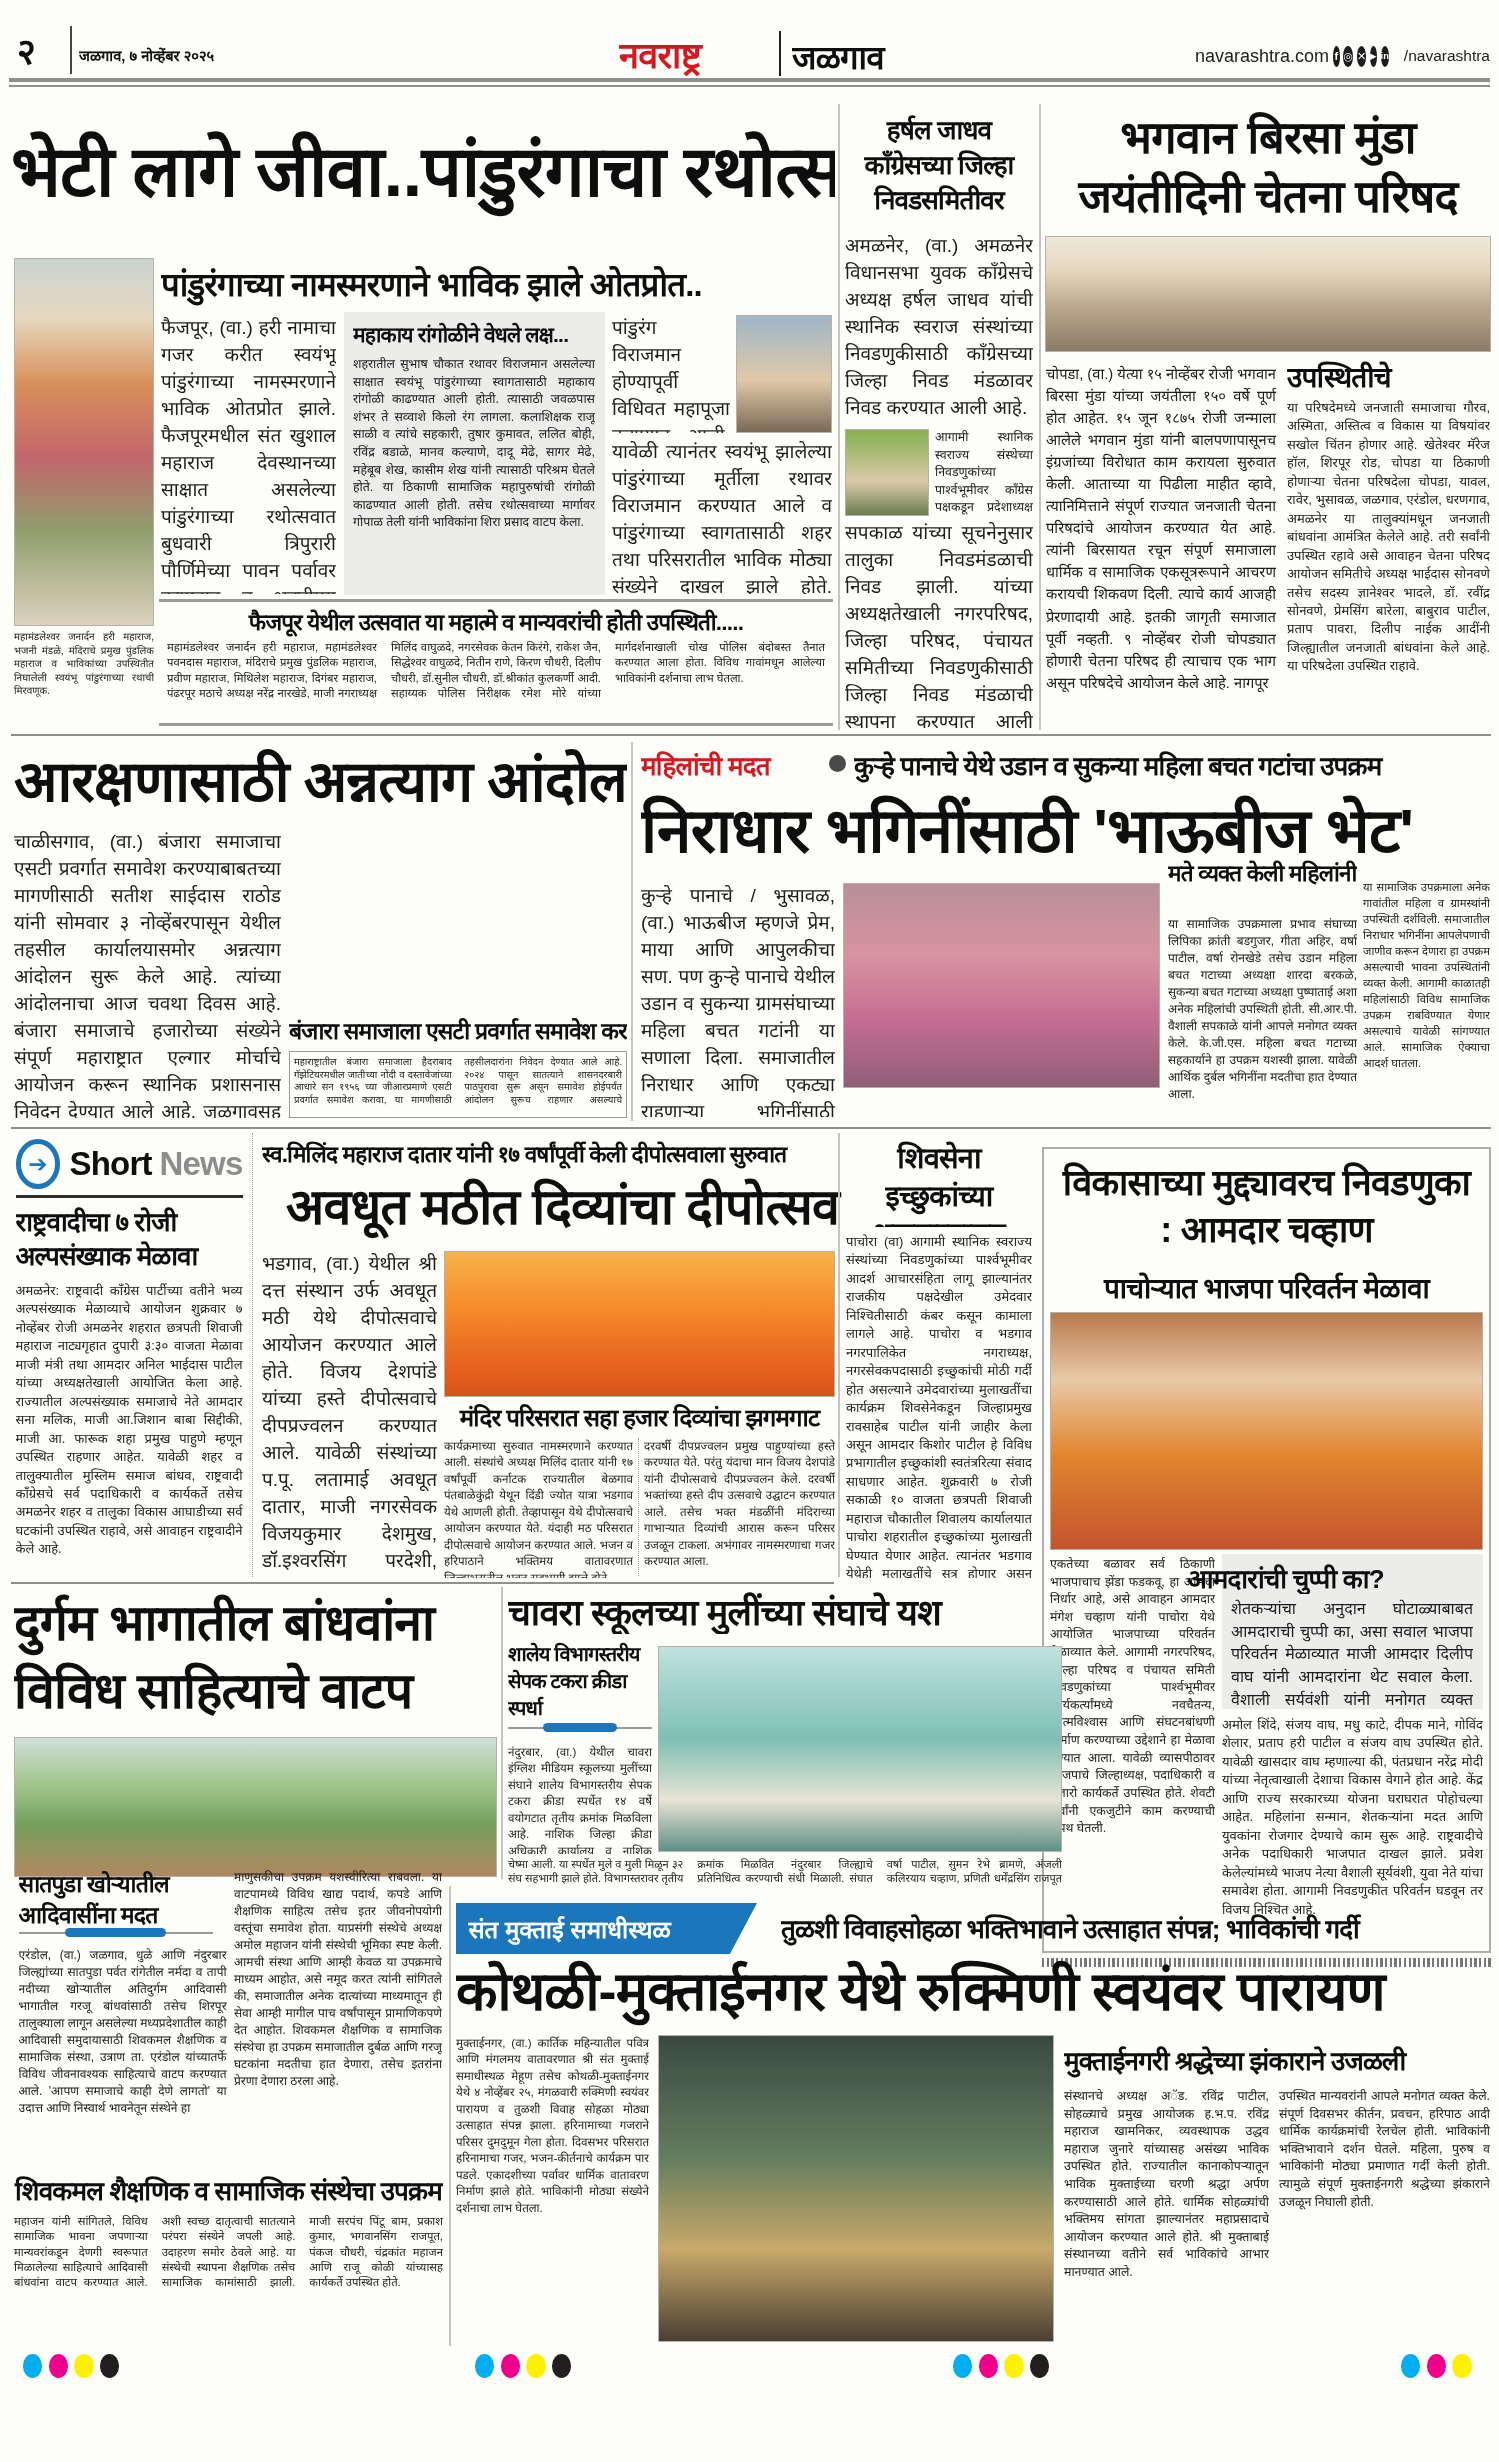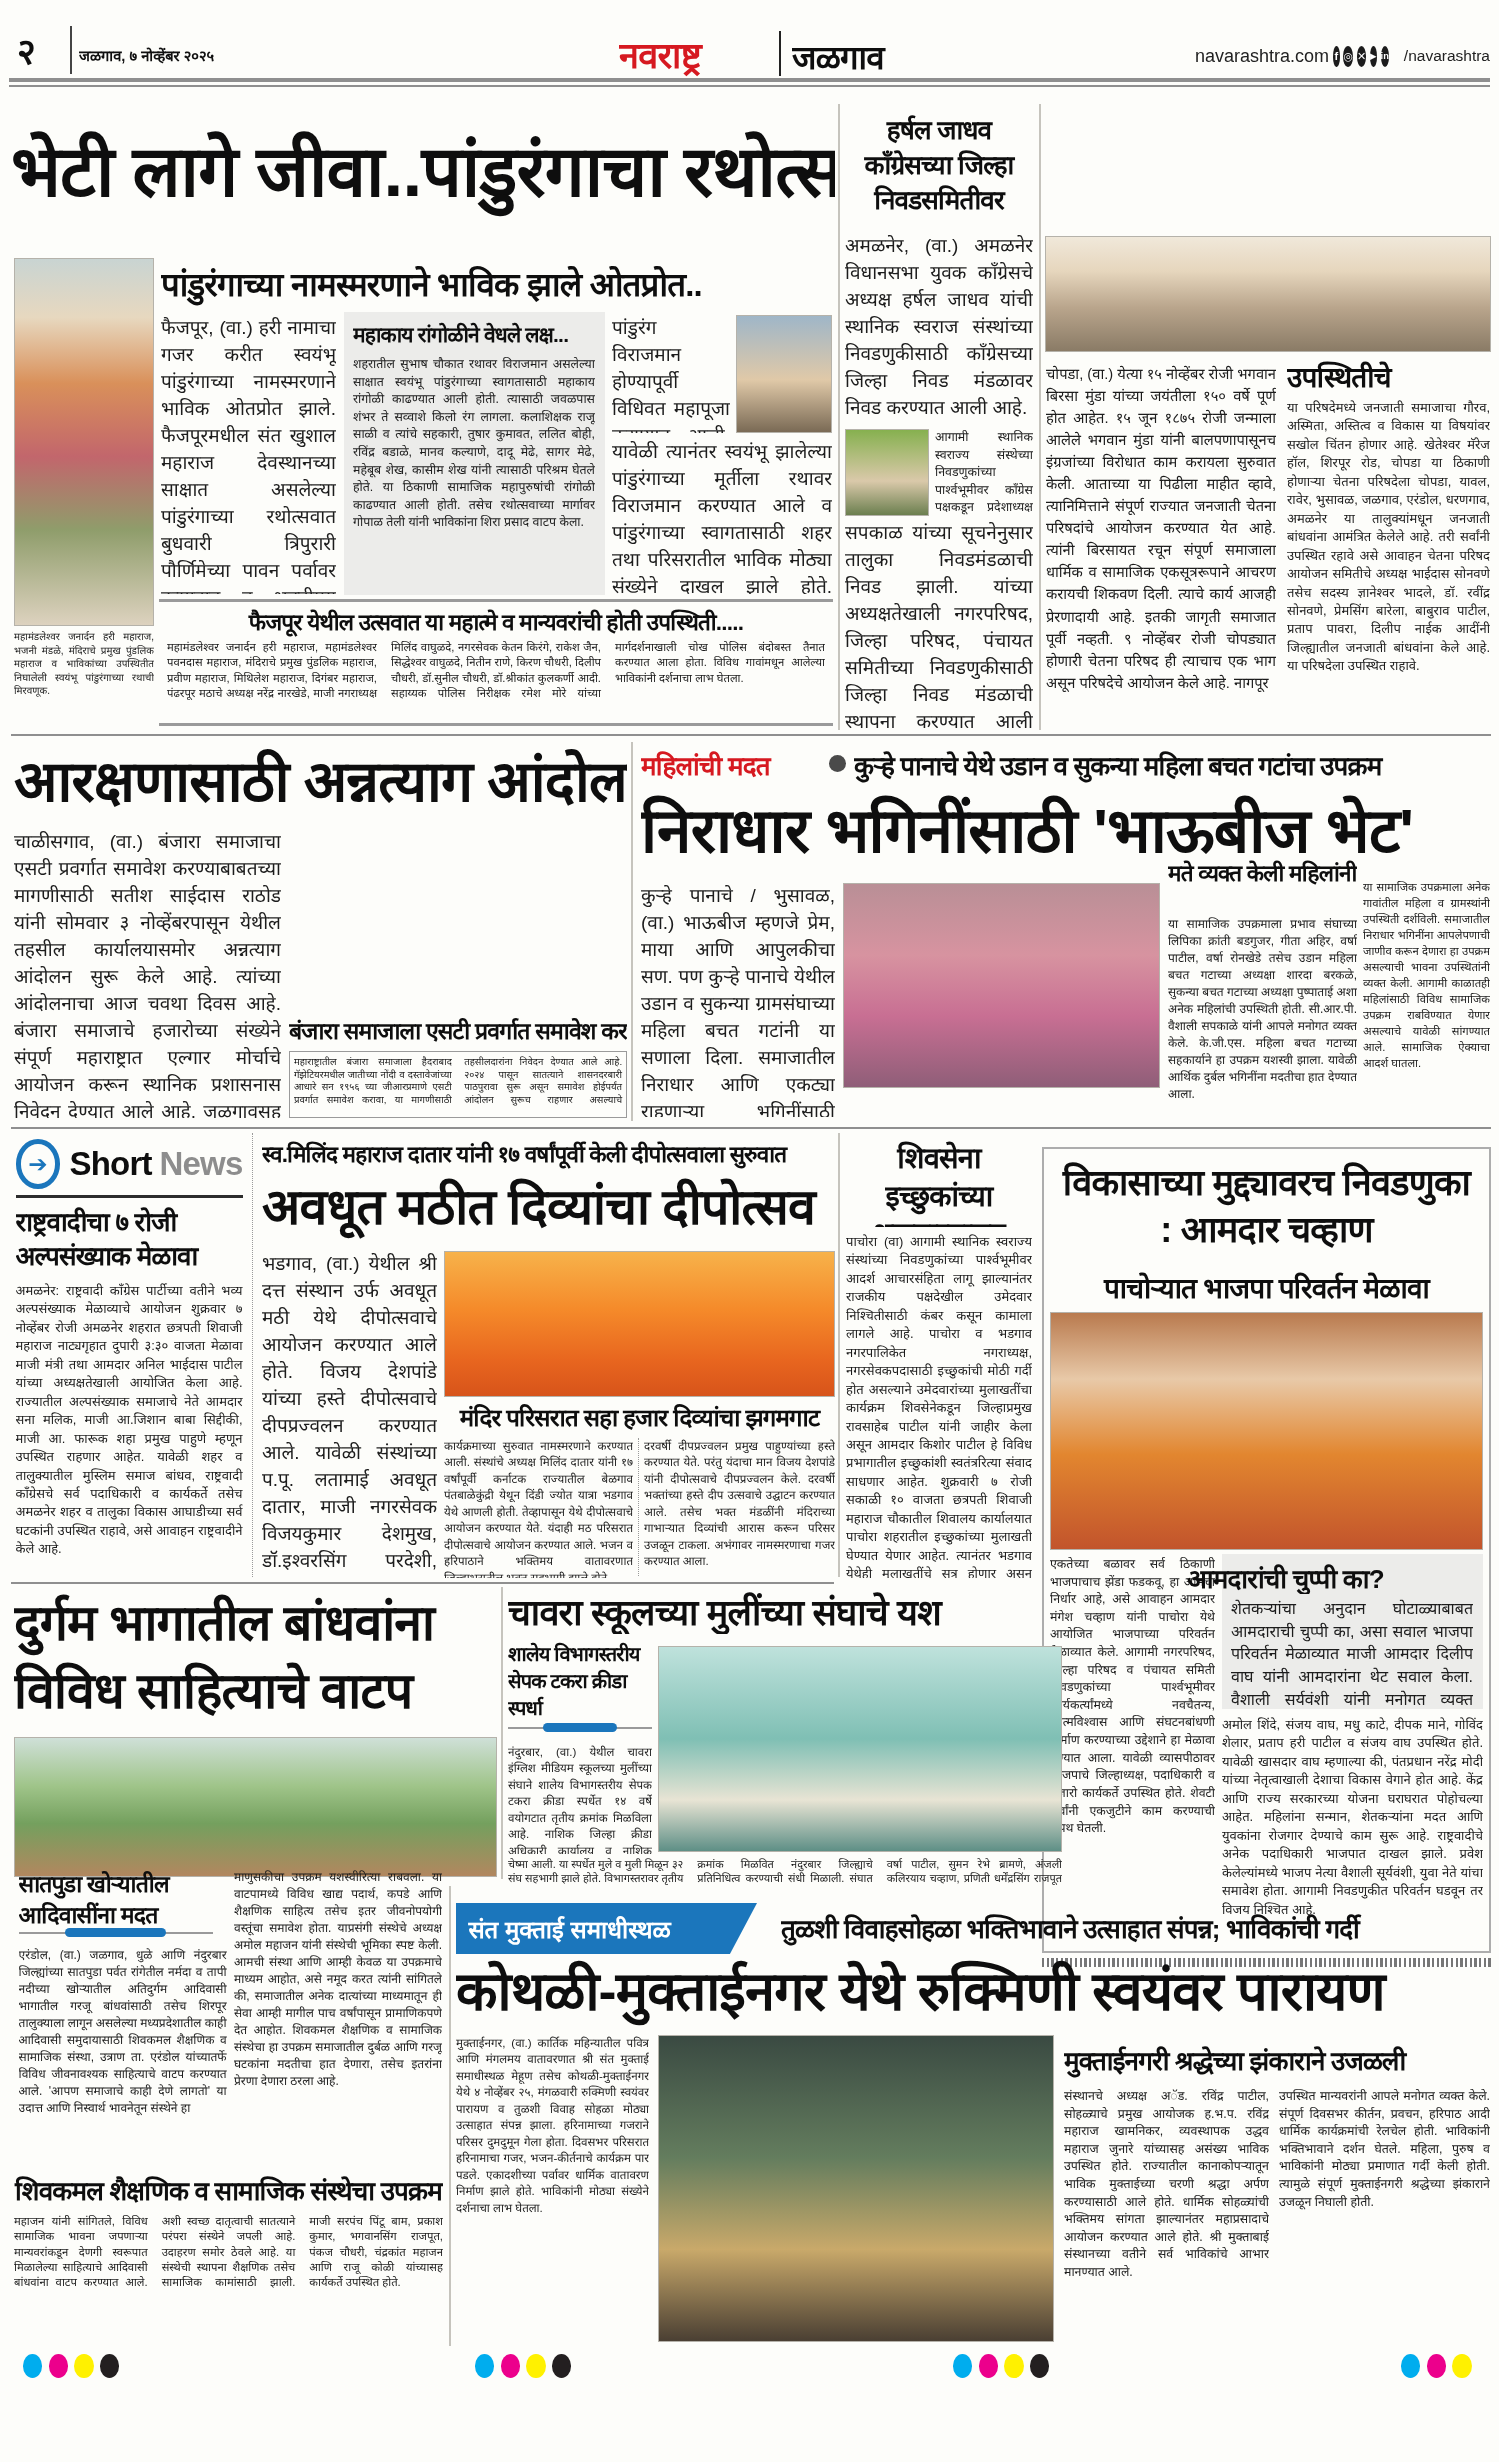--- a/index.html
+++ b/index.html
@@ -86,20 +86,21 @@
   <div class="abs bt cols3" style="left:167px;top:640px;width:658px;height:81px;font-size:11.3px;line-height:1.35;">महामंडलेश्वर जनार्दन हरी महाराज, महामंडलेश्वर पवनदास महाराज, मंदिराचे प्रमुख पुंडलिक महाराज, प्रवीण महाराज, मिथिलेश महाराज, दिगंबर महाराज, पंढरपूर मठाचे अध्यक्ष नरेंद्र नारखेडे, माजी नगराध्यक्ष मिलिंद वाघुळदे, नगरसेवक केतन किरंगे, राकेश जैन, सिद्धेश्वर वाघुळदे, नितीन राणे, किरण चौधरी, दिलीप चौधरी, डॉ.सुनील चौधरी, डॉ.श्रीकांत कुलकर्णी आदी. सहाय्यक पोलिस निरीक्षक रमेश मोरे यांच्या मार्गदर्शनाखाली चोख पोलिस बंदोबस्त तैनात करण्यात आला होता. विविध गावांमधून आलेल्या भाविकांनी दर्शनाचा लाभ घेतला.</div>
 
   <div class="abs vr" style="left:838px;top:104px;height:626px;"></div>
   <div class="abs hl ctr" style="left:845px;top:113px;width:188px;height:115px;font-size:26px;line-height:1.35;">हर्षल जाधव काँग्रेसच्या जिल्हा निवडसमितीवर</div>
   <div class="abs bt" style="left:845px;top:233px;width:188px;height:194px;">अमळनेर, (वा.) अमळनेर विधानसभा युवक काँग्रेसचे अध्यक्ष हर्षल जाधव यांची स्थानिक स्वराज संस्थांच्या निवडणुकीसाठी काँग्रेसच्या जिल्हा निवड मंडळावर निवड करण्यात आली आहे.</div>
   <div class="abs photo ph-b" style="left:845px;top:429px;width:84px;height:87px;"></div>
   <div class="abs bt" style="left:935px;top:429px;width:98px;height:87px;font-size:12.4px;">आगामी स्थानिक स्वराज्य संस्थेच्या निवडणुकांच्या पार्श्वभूमीवर काँग्रेस पक्षकडून प्रदेशाध्यक्ष हर्षवर्धन</div>
   <div class="abs bt" style="left:845px;top:520px;width:188px;height:208px;">सपकाळ यांच्या सूचनेनुसार तालुका निवडमंडळाची निवड झाली. यांच्या अध्यक्षतेखाली नगरपरिषद, जिल्हा परिषद, पंचायत समितीच्या निवडणुकीसाठी जिल्हा निवड मंडळाची स्थापना करण्यात आली आहे. युवक काँग्रेसचे अध्यक्ष हर्षल जाधव यांची दोन्ही यादीत समावेश असून उमेदवार निवडीत ते निवड मंडळ सदस्यांची भूमिका बजावणार आहेत. युवा कार्यकर्त्यांना संधी मिळाल्याने तालुक्यात आनंद व्यक्त होत असून त्यांच्या निवडीबद्दल काँग्रेस वर्तुळातून शुभेच्छा मिळत आहेत.</div>
 
   <div class="abs vr" style="left:1039px;top:104px;height:626px;"></div>
+  <div class="abs hl ctr" style="left:1045px;top:109px;width:446px;height:124px;font-size:45px;line-height:1.3;">भगवान बिरसा मुंडा जयंतीदिनी चेतना परिषद</div>
   <div class="abs photo ph-c" style="left:1045px;top:236px;width:446px;height:116px;"></div>
   <div class="abs bt" style="left:1046px;top:363px;width:230px;height:365px;font-size:14.7px;line-height:1.5;">चोपडा, (वा.) येत्या १५ नोव्हेंबर रोजी भगवान बिरसा मुंडा यांच्या जयंतीला १५० वर्षे पूर्ण होत आहेत. १५ जून १८७५ रोजी जन्माला आलेले भगवान मुंडा यांनी बालपणापासूनच इंग्रजांच्या विरोधात काम करायला सुरुवात केली. आताच्या या पिढीला माहीत व्हावे, त्यानिमित्ताने संपूर्ण राज्यात जनजाती चेतना परिषदांचे आयोजन करण्यात येत आहे. त्यांनी बिरसायत रचून संपूर्ण समाजाला धार्मिक व सामाजिक एकसूत्ररूपाने आचरण करायची शिकवण दिली. त्याचे कार्य आजही प्रेरणादायी आहे. इतकी जागृती समाजात पूर्वी नव्हती. ९ नोव्हेंबर रोजी चोपड्यात होणारी चेतना परिषद ही त्याचाच एक भाग असून परिषदेचे आयोजन केले आहे. नागपूर</div>
   <div class="abs hl" style="left:1287px;top:357px;width:203px;height:37px;font-size:28px;">उपस्थितीचे आवाहन..</div>
   <div class="abs bt" style="left:1287px;top:399px;width:203px;height:329px;font-size:13px;">या परिषदेमध्ये जनजाती समाजाचा गौरव, अस्मिता, अस्तित्व व विकास या विषयांवर सखोल चिंतन होणार आहे. खेतेश्वर मॅरेज हॉल, शिरपूर रोड, चोपडा या ठिकाणी होणाऱ्या चेतना परिषदेला चोपडा, यावल, रावेर, भुसावळ, जळगाव, एरंडोल, धरणगाव, अमळनेर या तालुक्यांमधून जनजाती बांधवांना आमंत्रित केलेले आहे. तरी सर्वांनी उपस्थित रहावे असे आवाहन चेतना परिषद आयोजन समितीचे अध्यक्ष भाईदास सोनवणे तसेच सदस्य ज्ञानेश्वर भादले, डॉ. रवींद्र सोनवणे, प्रेमसिंग बारेला, बाबुराव पाटील, प्रताप पावरा, दिलीप नाईक आदींनी जिल्ह्यातील जनजाती बांधवांना केले आहे. या परिषदेला उपस्थित राहावे.</div>
 
   <div class="abs hr" style="left:11px;top:734px;width:1480px;height:1.6px;"></div>
 
   <div class="abs hl nw" style="left:14px;top:742px;width:613px;height:79px;font-size:57px;line-height:78px;">आरक्षणासाठी अन्नत्याग आंदोलन</div>
   <div class="abs bt" style="left:14px;top:829px;width:267px;height:289px;">चाळीसगाव, (वा.) बंजारा समाजाचा एसटी प्रवर्गात समावेश करण्याबाबतच्या मागणीसाठी सतीश साईदास राठोड यांनी सोमवार ३ नोव्हेंबरपासून येथील तहसील कार्यालयासमोर अन्नत्याग आंदोलन सुरू केले आहे. त्यांच्या आंदोलनाचा आज चवथा दिवस आहे. बंजारा समाजाचे हजारोच्या संख्येने संपूर्ण महाराष्ट्रात एल्गार मोर्चाचे आयोजन करून स्थानिक प्रशासनास निवेदन देण्यात आले आहे. जळगावसह संपूर्ण राज्यात ५५ ते ६० ठिकाणी बंजारा समाजाच्या वतीने एल्गार मोर्चा काढून समाजाला एसटी प्रवर्गात समावेश करण्याची मागणी करण्यात आली. आंदोलनाला पाठिंबा देण्यासाठी समाजबांधव व भगिनी मोठ्या संख्येने उपस्थित राहत असून आमरण उपोषणाला ते बसले आहेत.</div>
   <div class="abs hl nw" style="left:289px;top:1014px;width:338px;height:34px;font-size:23px;">बंजारा समाजाला एसटी प्रवर्गात समावेश करा</div>
@@ -123,21 +124,21 @@
                  color:#1b76bc;font-size:23px;font-weight:700;margin-right:9.3px;">➔</span>
     <span class="hl" style="font-size:33px;margin-right:7.8px;">Short</span>
     <span class="hl" style="font-size:33px;color:#8d8d8d;">News</span>
   </div>
   <div class="abs" style="left:15.5px;top:1195px;width:227px;height:3.1px;background:#2c2c2c;"></div>
   <div class="abs hl" style="left:15.5px;top:1206px;width:222px;height:71px;font-size:26px;line-height:1.3;">राष्ट्रवादीचा ७ रोजी अल्पसंख्याक मेळावा</div>
   <div class="abs bt" style="left:15.5px;top:1282px;width:227px;height:295px;font-size:13px;">अमळनेर: राष्ट्रवादी काँग्रेस पार्टीच्या वतीने भव्य अल्पसंख्याक मेळाव्याचे आयोजन शुक्रवार ७ नोव्हेंबर रोजी अमळनेर शहरात छत्रपती शिवाजी महाराज नाट्यगृहात दुपारी ३:३० वाजता मेळावा माजी मंत्री तथा आमदार अनिल भाईदास पाटील यांच्या अध्यक्षतेखाली आयोजित केला आहे. राज्यातील अल्पसंख्याक समाजाचे नेते आमदार सना मलिक, माजी आ.जिशान बाबा सिद्दीकी, माजी आ. फारूक शहा प्रमुख पाहुणे म्हणून उपस्थित राहणार आहेत. यावेळी शहर व तालुक्यातील मुस्लिम समाज बांधव, राष्ट्रवादी काँग्रेसचे सर्व पदाधिकारी व कार्यकर्ते तसेच अमळनेर शहर व तालुका विकास आघाडीच्या सर्व घटकांनी उपस्थित राहावे, असे आवाहन राष्ट्रवादीने केले आहे.</div>
   <div class="abs vr-dot" style="left:252px;top:1133px;height:444px;"></div>
 
   <div class="abs hl nw" style="left:262px;top:1138px;width:573px;height:33px;font-size:22.5px;">स्व.मिलिंद महाराज दातार यांनी १७ वर्षांपूर्वी केली दीपोत्सवाला सुरुवात</div>
-  <div class="abs hl ctr nw" style="left:252px;top:1172px;width:573px;height:71px;font-size:50px;line-height:70px;">अवधूत मठीत दिव्यांचा दीपोत्सव</div>
+  <div class="abs hl ctr nw" style="left:276px;top:1172px;width:573px;height:71px;font-size:50px;line-height:70px;">अवधूत मठीत दिव्यांचा दीपोत्सव</div>
   <div class="abs bt" style="left:262px;top:1251px;width:175px;height:326px;">भडगाव, (वा.) येथील श्री दत्त संस्थान उर्फ अवधूत मठी येथे दीपोत्सवाचे आयोजन करण्यात आले होते. विजय देशपांडे यांच्या हस्ते दीपोत्सवाचे दीपप्रज्वलन करण्यात आले. यावेळी संस्थांच्या प.पू. लतामाई अवधूत दातार, माजी नगरसेवक विजयकुमार देशमुख, डॉ.इश्वरसिंग परदेशी, विश्वस्त पंकज, संजय दातार, डॉ.सुनील राणे, मोरेश्वर पाटील, अभिजीत पाटील, विलास चौधरी, जयदीप पाटील, एकनाथ पाटील, मंगला माने, माया म्हारे, रंजना म्हारे, मंगला म्हारे, चालस्वता पाटील, कविता पाटील आदीसह भक्तमंडळी उपस्थित होते. गेल्या १७ वर्षांपासून दीपोत्सवाचे आयोजन केले जाते. या उत्सवासाठी जळगावसह इतर जिल्ह्यातूनही भक्त मंडळी मोठ्या संख्येने उपस्थित असतात.</div>
   <div class="abs photo ph-g" style="left:444px;top:1251px;width:391px;height:146px;"></div>
   <div class="abs hl ctr nw" style="left:444px;top:1400px;width:391px;height:34px;font-size:24px;">मंदिर परिसरात सहा हजार दिव्यांचा झगमगाट</div>
   <div class="abs bt" style="left:444px;top:1438px;width:189px;height:140px;font-size:11.6px;">कार्यक्रमाच्या सुरुवात नामस्मरणाने करण्यात आली. संस्थांचे अध्यक्ष मिलिंद दातार यांनी १७ वर्षांपूर्वी कर्नाटक राज्यातील बेळगाव पंतबाळेकुंद्री येथून दिंडी ज्योत यात्रा भडगाव येथे आणली होती. तेव्हापासून येथे दीपोत्सवाचे आयोजन करण्यात येते. यंदाही मठ परिसरात दीपोत्सवाचे आयोजन करण्यात आले. भजन व हरिपाठाने भक्तिमय वातावरणात जिल्हाभरातील भक्त सहभागी झाले होते.</div>
   <div class="abs vr-dot" style="left:638px;top:1438px;height:138px;"></div>
   <div class="abs bt" style="left:644px;top:1438px;width:191px;height:140px;font-size:11.6px;">दरवर्षी दीपप्रज्वलन प्रमुख पाहुण्यांच्या हस्ते करण्यात येते. परंतु यंदाचा मान विजय देशपांडे यांनी दीपोत्सवाचे दीपप्रज्वलन केले. दरवर्षी भक्तांच्या हस्ते दीप उत्सवाचे उद्घाटन करण्यात आले. तसेच भक्त मंडळींनी मंदिराच्या गाभाऱ्यात दिव्यांची आरास करून परिसर उजळून टाकला. अभंगावर नामस्मरणाचा गजर करण्यात आला.</div>
 
   <div class="abs vr" style="left:838px;top:1133px;height:444px;"></div>
   <div class="abs hl ctr" style="left:846px;top:1140px;width:186px;height:87px;font-size:29px;line-height:1.3;">शिवसेना इच्छुकांच्या शुक्रवारपासून मुलाखती</div>
   <div class="abs bt" style="left:846px;top:1233px;width:186px;height:345px;font-size:13px;">पाचोरा (वा) आगामी स्थानिक स्वराज्य संस्थांच्या निवडणुकांच्या पार्श्वभूमीवर आदर्श आचारसंहिता लागू झाल्यानंतर राजकीय पक्षदेखील उमेदवार निश्चितीसाठी कंबर कसून कामाला लागले आहे. पाचोरा व भडगाव नगरपालिकेत नगराध्यक्ष, नगरसेवकपदासाठी इच्छुकांची मोठी गर्दी होत असल्याने उमेदवारांच्या मुलाखतींचा कार्यक्रम शिवसेनेकडून जिल्हाप्रमुख रावसाहेब पाटील यांनी जाहीर केला असून आमदार किशोर पाटील हे विविध प्रभागातील इच्छुकांशी स्वतंत्ररित्या संवाद साधणार आहेत. शुक्रवारी ७ रोजी सकाळी १० वाजता छत्रपती शिवाजी महाराज चौकातील शिवालय कार्यालयात पाचोरा शहरातील इच्छुकांच्या मुलाखती घेण्यात येणार आहेत. त्यानंतर भडगाव येथेही मुलाखतींचे सत्र होणार असून इच्छुकांनी उपस्थित राहावे, असे आवाहन करण्यात आले आहे.</div>

